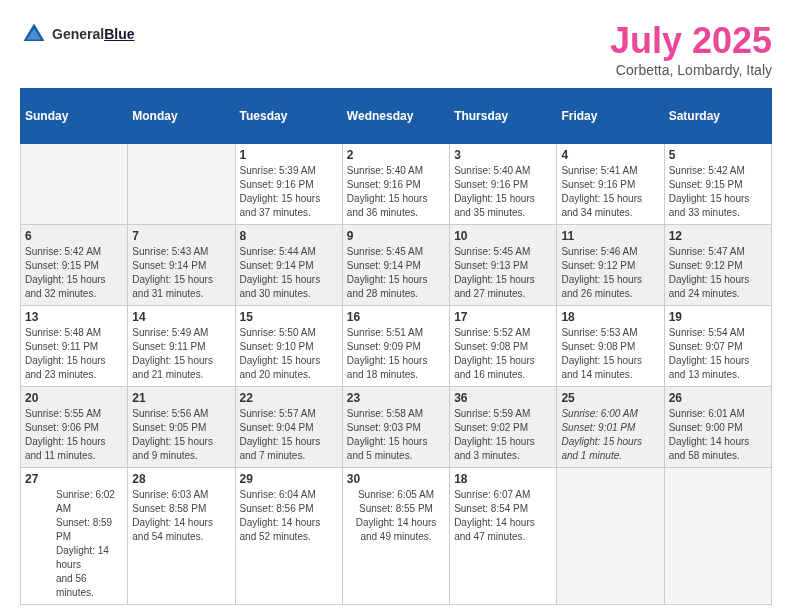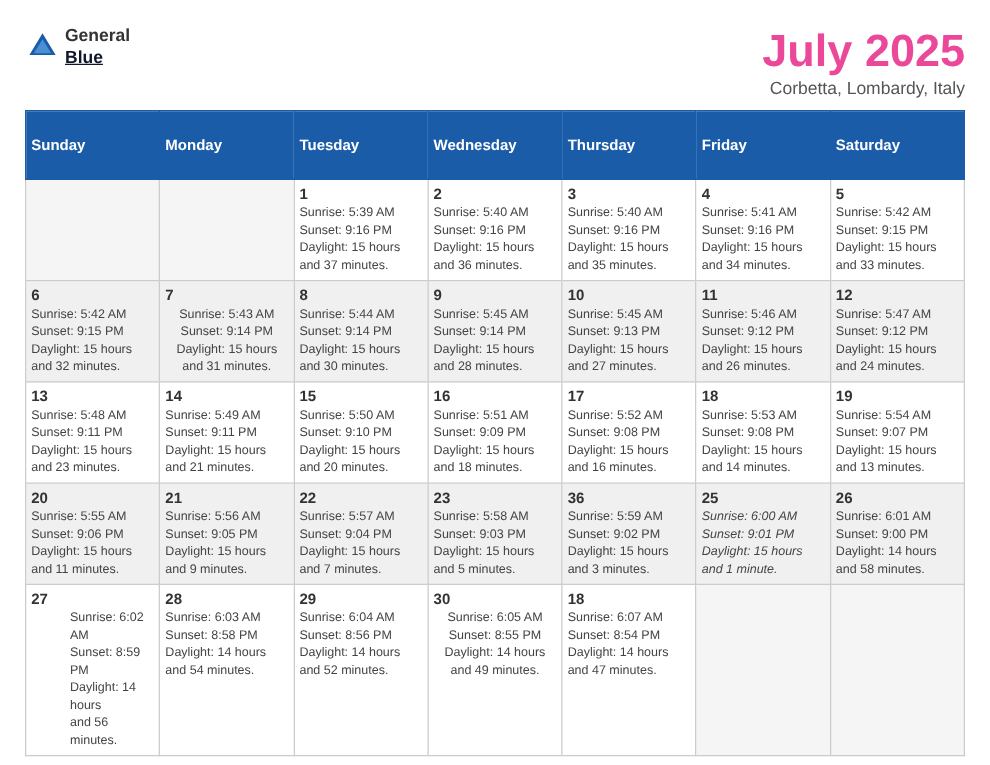--- a/index.html
+++ b/index.html
@@ -16,21 +16,20 @@
       align-items: flex-start;
       margin-bottom: 10px;
     }
     .logo {
       display: flex;
       align-items: center;
       gap: 4px;
     }
     .logo-text {
       display: flex;
-      flex-direction: column;
       font-size: 14px;
       font-weight: bold;
       line-height: 1.2;
     }
     .logo-general { color: #333; }
     .logo-blue { color: #0f172a; text-decoration: underline; }
     .logo-icon {
       width: 28px;
       height: 28px;
     }
@@ -168,21 +167,21 @@
       <tr>
         <td>
           <span class="day-number">6</span>
           <div class="day-info" style="white-space: pre-line;">Sunrise: 5:42 AM
 Sunset: 9:15 PM
 Daylight: 15 hours
 and 32 minutes.</div>
         </td>
         <td>
           <span class="day-number">7</span>
-          <div class="day-info" style="white-space: pre-line; text-align: center;">Sunrise: 5:43 AM
+          <div class="day-info" style="white-space: pre-line;">Sunrise: 5:43 AM
 Sunset: 9:14 PM
 Daylight: 15 hours
 and 31 minutes.</div>
         </td>
         <td>
           <span class="day-number">8</span>
           <div class="day-info" style="white-space: pre-line;">Sunrise: 5:44 AM
 Sunset: 9:14 PM
 Daylight: 15 hours
 and 30 minutes.</div>

